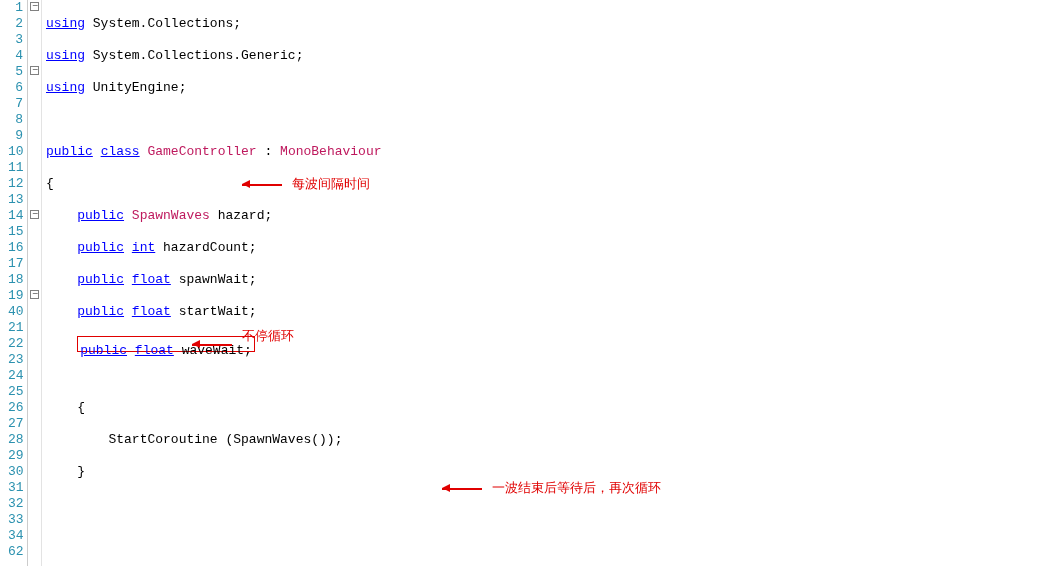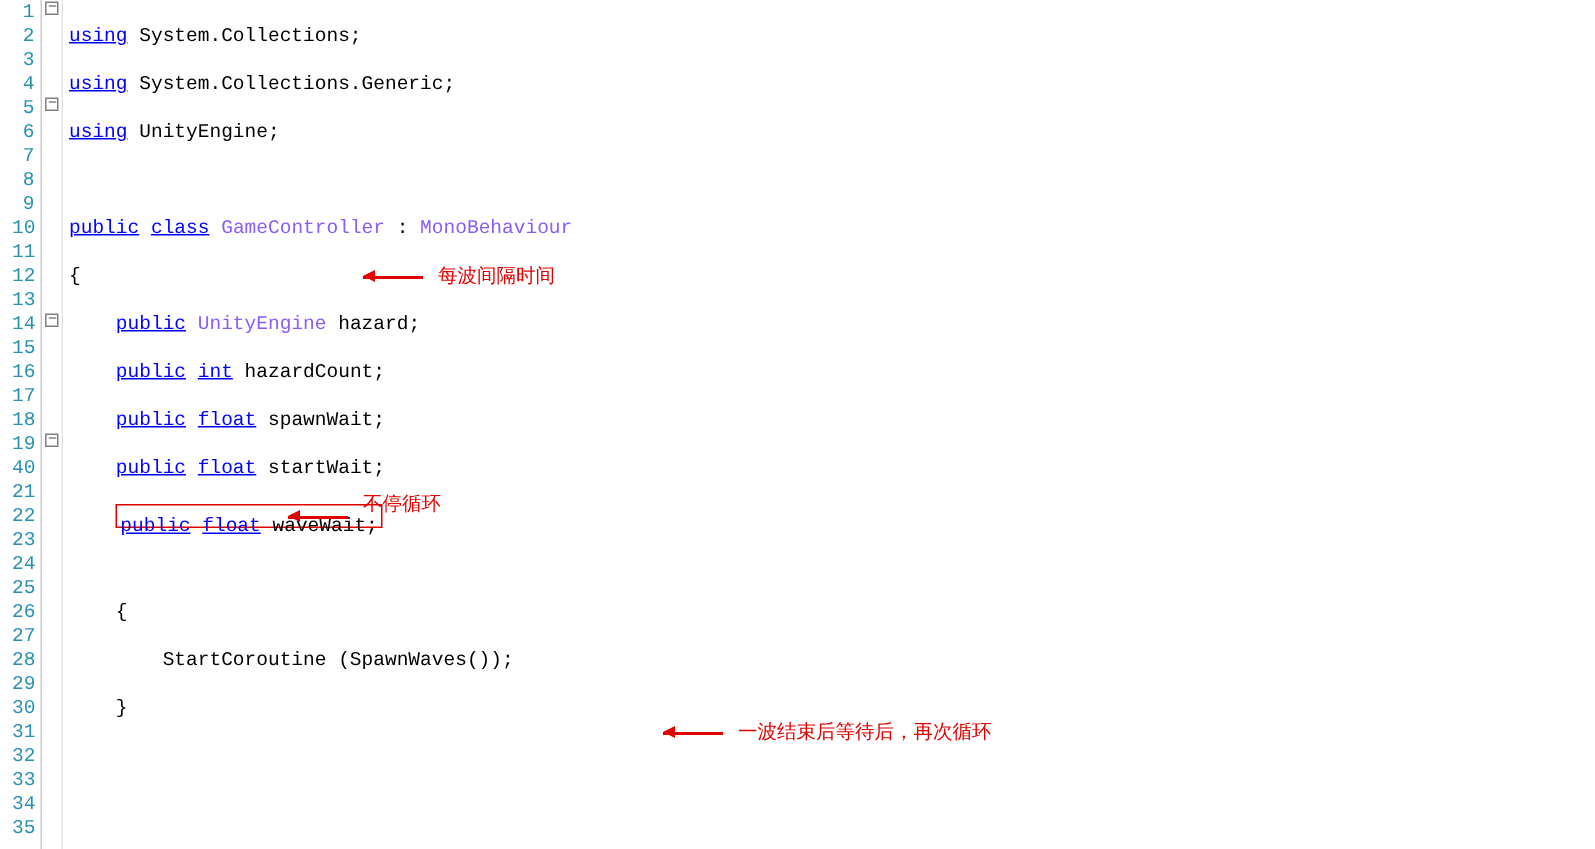--- a/index.html
+++ b/index.html
@@ -52,21 +52,21 @@
 .code {
   flex: 1;
   padding-left: 4px;
   line-height: 16px;
   white-space: pre;
   position: relative;
   background: #fff;
 }
 .line { height: 16px; }
 .kw { color: #0000ff; text-decoration: underline; }
-.type { color: #8b5cf6; }
+.type { color: #be185d; }
 .boxred {
   border: 1px solid #e00000;
   padding: 7px 2px;
   display: inline-block;
   height: 15px;
   line-height: 14px;
 }
 .annot {
   position: absolute;
   color: #e00000;
@@ -117,21 +117,21 @@
     <div>25</div>
     <div>26</div>
     <div>27</div>
     <div>28</div>
     <div>29</div>
     <div>30</div>
     <div>31</div>
     <div>32</div>
     <div>33</div>
     <div>34</div>
-    <div>35</div>
+    <div>62</div>
 </div>
 
 <div class="fold-col">
   <div><span class="fold-box"></span></div>
   <div></div>
     <div></div>
     <div></div>
   <div><span class="fold-box"></span></div>
   <div></div>
     <div></div>
@@ -165,21 +165,21 @@
     <div></div>
 </div>
 
 <div class="code">
 <div class="line"><span class="kw">using</span><span> System.Collections;</span></div>
 <div class="line"><span class="kw">using</span><span> System.Collections.Generic;</span></div>
 <div class="line"><span class="kw">using</span><span> UnityEngine;</span></div>
 <div class="line"></div>
 <div class="line"><span class="kw">public</span> <span class="kw">class</span> <span class="type">GameController</span><span> : </span><span class="type">MonoBehaviour</span></div>
 <div class="line">{</div>
-<div class="line">    <span class="kw">public</span> <span class="type">UnityEngine</span><span> hazard;</span></div>
+<div class="line">    <span class="kw">public</span> <span class="type">SpawnWaves</span><span> hazard;</span></div>
 <div class="line">    <span class="kw">public</span> <span class="kw">int</span><span> hazardCount;</span></div>
 <div class="line">    <span class="kw">public</span> <span class="kw">float</span><span> spawnWait;</span></div>
 <div class="line">    <span class="kw">public</span> <span class="kw">float</span><span> startWait;</span></div>
 <div class="line">    <span class="boxred"><span class="kw">public</span> <span class="kw">float</span><span> waveWait;</span></span></div>
 <div class="line"></div>
 <div class="line">    <span>{</span></div>
 <div class="line">        <span>StartCoroutine (SpawnWaves());</span></div>
 <div class="line">    <span>}</span></div>
 <div class="line"></div>
 

